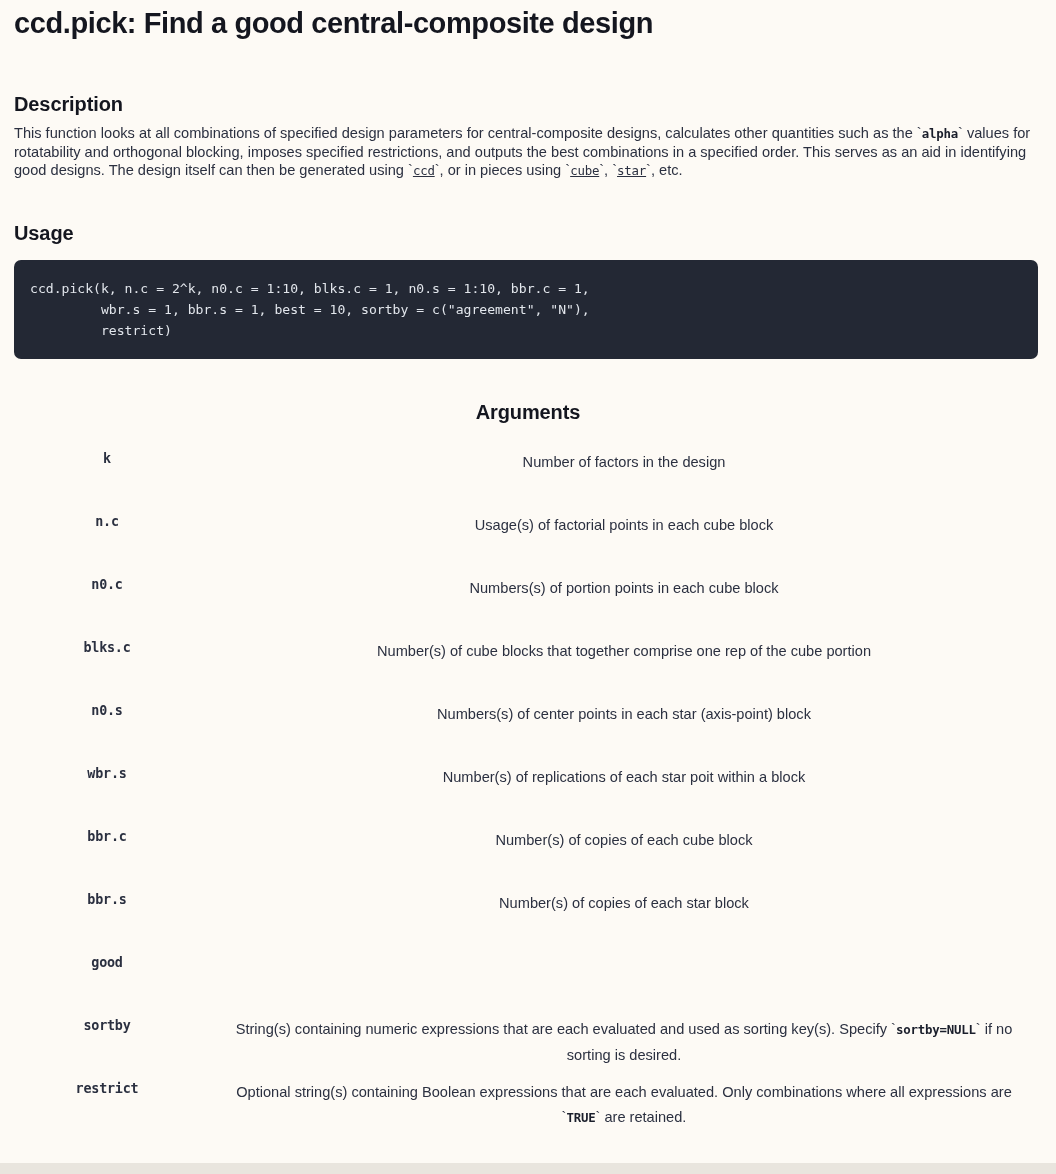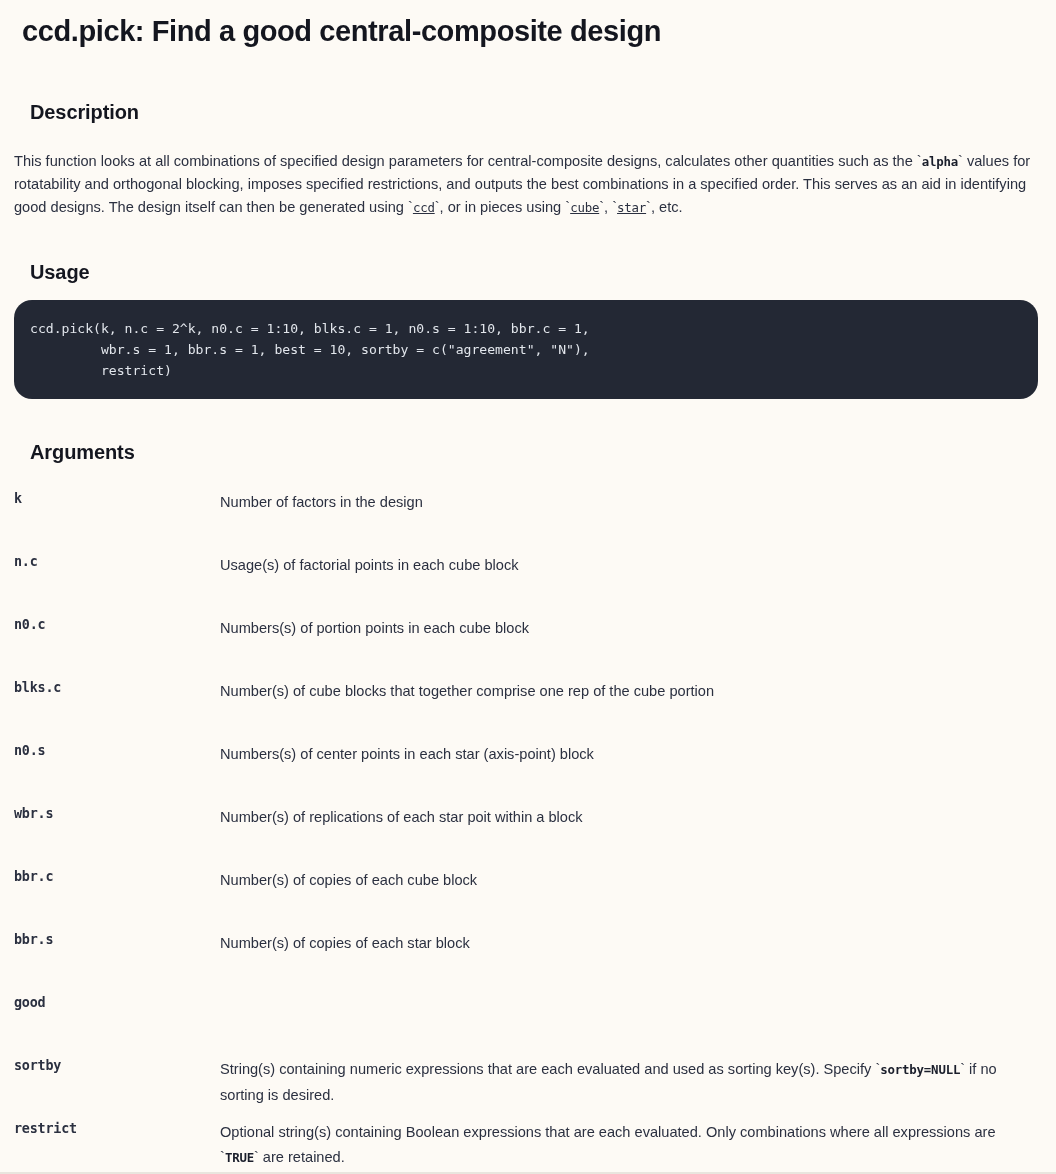--- a/index.html
+++ b/index.html
@@ -18,60 +18,60 @@
     overflow-x: hidden;
   }
   .page {
     padding: 0 14px 0 14px;
   }
   h1.doc-title {
     font-size: 29px;
     font-weight: bold;
     letter-spacing: -0.4px;
     color: #14161F;
-    margin: 8px;
+    margin: 0;
     padding-top: 5px;
     line-height: 1.25;
   }
   h2.section-heading {
     font-size: 20px;
     font-weight: bold;
     color: #14161F;
     letter-spacing: -0.1px;
-    margin: 16px;
+    margin: 0;
   }
   #desc-heading-wrap { margin-top: 52px; }
   #usage-heading-wrap { margin-top: 42px; }
-  #args-heading-wrap { margin-top: 42px; }
+  #args-heading-wrap { margin-top: 42px; text-align: center; }
 
   p.body-text {
     font-size: 14.6px;
-    line-height: 23px;
-    margin: 26px 0 0 0;
+    line-height: 18px;
+    margin: 8px 0 0 0;
     color: #2B3040;
     max-width: 1028px;
   }
   code.inline {
     font-family: "DejaVu Sans Mono", monospace;
     font-weight: bold;
     font-size: 12.4px;
     color: #1A1E2B;
     letter-spacing: -0.2px;
   }
   a.doc-link {
     font-family: "DejaVu Sans Mono", monospace;
     font-size: 12.4px;
     color: #2B3040;
     text-decoration: underline;
     letter-spacing: -0.2px;
   }
   pre.usage-block {
     background: #232834;
     color: #E2E6EC;
-    border-radius: 18px;
+    border-radius: 7px;
     font-family: "DejaVu Sans Mono", monospace;
     font-size: 13.1px;
     line-height: 21px;
     padding: 18px 16px 18px 16px;
     margin: 15px 4px 0 0;
     white-space: pre;
     overflow-x: auto;
   }
   .args-table {
     margin-top: 26px;

